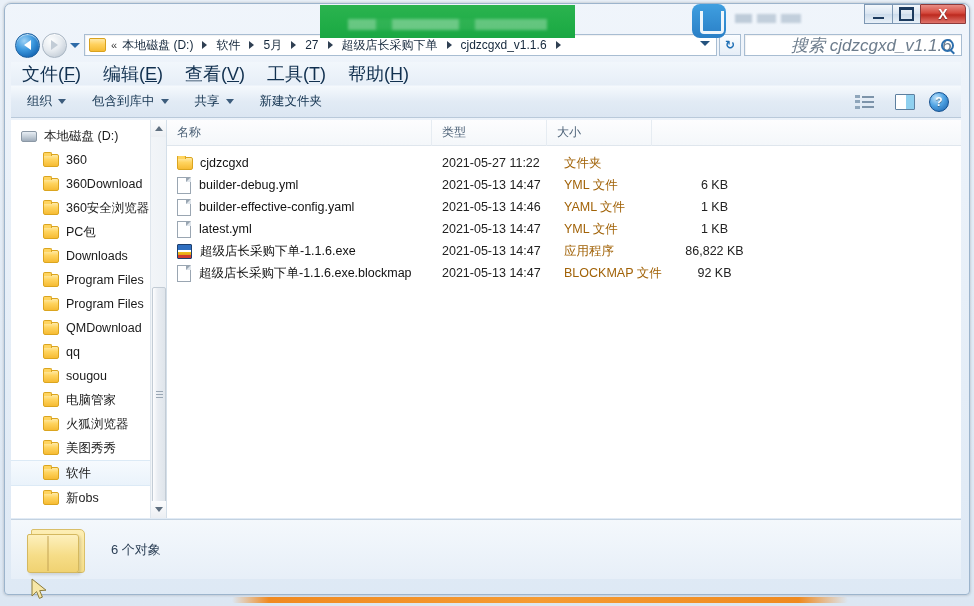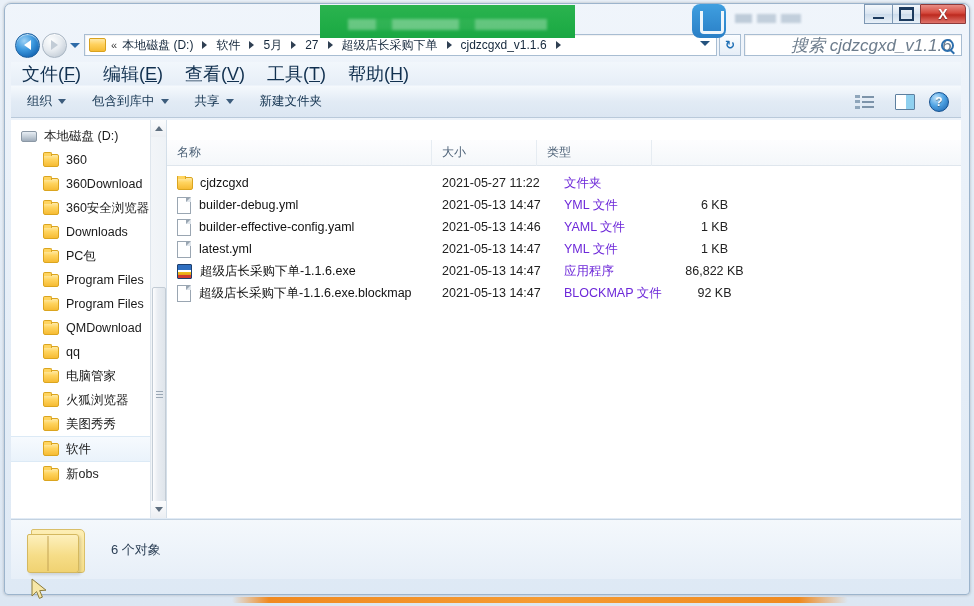--- a/index.html
+++ b/index.html
@@ -216,36 +216,36 @@
     background:
       linear-gradient(#9aa7b4,#9aa7b4) 0 0/7px 1px no-repeat,
       linear-gradient(#9aa7b4,#9aa7b4) 0 3px/7px 1px no-repeat,
       linear-gradient(#9aa7b4,#9aa7b4) 0 6px/7px 1px no-repeat;}
 
   
   .listpane{flex:1;background:#fff;position:relative;overflow:hidden;}
   .colhdr{
     display:flex;height:26px;align-items:center;
     background:linear-gradient(180deg,#fdfdfe 0%,#f4f7fa 100%);
-    border-bottom:1px solid #dfe6ed;box-sizing:border-box;margin-top:20px;
+    border-bottom:1px solid #dfe6ed;box-sizing:border-box;
   }
   .ch{
     font-size:12px;color:#4a5f75;padding-left:10px;box-sizing:border-box;
     border-right:1px solid #e6ecf2;height:26px;display:flex;align-items:center;
     white-space:nowrap;cursor:default;
   }
   .ch.c-name{width:265px;flex:none;}
   .ch.c-date{width:122px;flex:none;}
   .ch.c-type{width:115px;flex:none;}
   .ch.c-size{width:105px;flex:none;}
   .frow{display:flex;align-items:center;height:22px;font-size:12.5px;color:#111;cursor:default;}
   .fc{box-sizing:border-box;white-space:nowrap;overflow:hidden;}
   .fc.c-name{width:265px;flex:none;display:flex;align-items:center;padding-left:10px;}
   .fc.c-date{width:122px;flex:none;padding-left:10px;color:#222;}
-  .fc.c-type{width:115px;flex:none;padding-left:10px;color:#6d28d9;}
+  .fc.c-type{width:115px;flex:none;padding-left:10px;color:#a16207;}
   .fc.c-size{width:105px;flex:none;padding-right:14px;text-align:center;color:#222;}
   .ic-file{
     width:14px;height:17px;margin-right:8px;flex:none;position:relative;
     background:#fff;border:1px solid #9aa6b2;box-sizing:border-box;
   }
   .ic-file:after{
     content:"";position:absolute;right:-1px;top:-1px;
     border-width:0 0 5px 5px;border-style:solid;border-color:transparent transparent #dfe5eb #9aa6b2;
   }
   .ic-exe{
@@ -430,41 +430,45 @@
         <div class="tnode child">
           <span class="ic-folder"></span>
           <span>360Download</span>
         </div>
         <div class="tnode child">
           <span class="ic-folder"></span>
           <span>360安全浏览器</span>
         </div>
         <div class="tnode child">
           <span class="ic-folder"></span>
+          <span>PC包</span>
+        </div>
+        <div class="tnode child">
+          <span class="ic-folder"></span>
           <span>Downloads</span>
         </div>
         <div class="tnode child">
           <span class="ic-folder"></span>
-          <span>PC包</span>
-        </div>
-        <div class="tnode child">
-          <span class="ic-folder"></span>
           <span>Program Files</span>
         </div>
         <div class="tnode child">
           <span class="ic-folder"></span>
           <span>Program Files</span>
         </div>
         <div class="tnode child">
           <span class="ic-folder"></span>
           <span>QMDownload</span>
         </div>
         <div class="tnode child">
           <span class="ic-folder"></span>
           <span>qq</span>
+        </div>
+        <div class="tnode child">
+          <span class="ic-folder"></span>
+          <span>sougou</span>
         </div>
         <div class="tnode child">
           <span class="ic-folder"></span>
           <span>电脑管家</span>
         </div>
         <div class="tnode child">
           <span class="ic-folder"></span>
           <span>火狐浏览器</span>
         </div>
         <div class="tnode child">
@@ -491,22 +495,22 @@
         </div>
         <div class="sb-arrow bottom">
           <span class="tri-dn"></span>
         </div>
       </div>
     </div>
 
     <div class="listpane">
       <div class="colhdr">
         <div class="ch c-name">名称</div>
+        <div class="ch c-type">类型</div>
         <div class="ch c-size">大小</div>
-        <div class="ch c-type">类型</div>
       </div>
 
       <div style="padding-top:6px;">
         <div class="frow">
           <div class="fc c-name">
             <span class="ic-folder"></span>
             <span>cjdzcgxd</span>
           </div>
           <div class="fc c-date">2021-05-27 11:22</div>
           <div class="fc c-type">文件夹</div>

